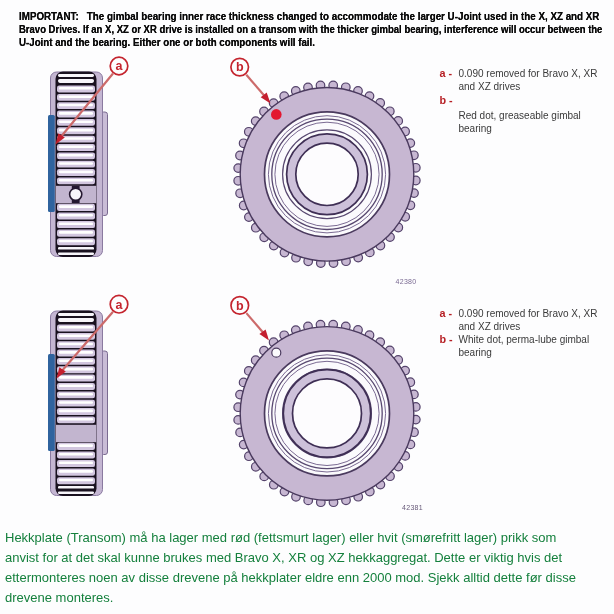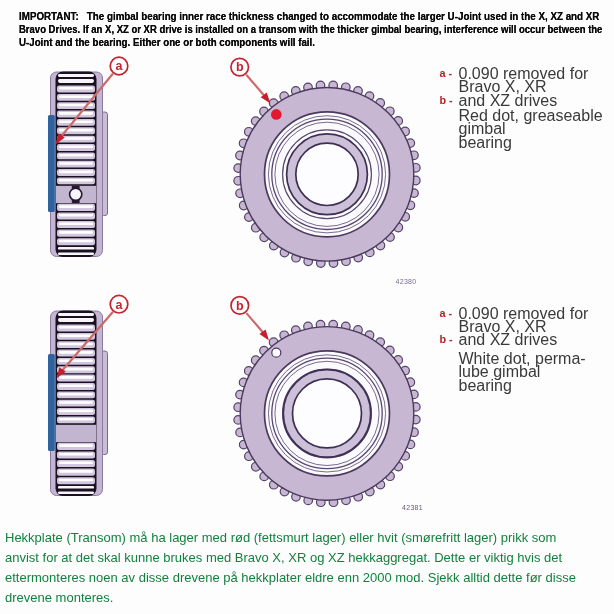--- a/index.html
+++ b/index.html
@@ -1,20 +1,20 @@
 <!DOCTYPE html>
 <html><head><meta charset="utf-8">
 <style>
 html,body{margin:0;padding:0;width:614px;height:614px;background:#fdfdfe;overflow:hidden}
 *{box-sizing:border-box}
 body{font-family:"Liberation Sans",sans-serif;position:relative}
 .abs{position:absolute}
 #p1{left:18.5px;top:10.1px;width:610px;font-size:11.1px;line-height:13px;font-weight:bold;color:#0a0a0a;text-shadow:0 0 0.55px #0a0a0a}
 #p1 .ln{display:inline-block;white-space:nowrap;transform-origin:0 50%}
-.leg{font-size:16px;line-height:13.3px;color:#3a3a3a}
+.leg{font-size:10px;line-height:13.3px;color:#3a3a3a}
 .lk{position:absolute;left:439.5px;font-weight:bold;color:#b61f24;font-size:10.8px}
 .lt{position:absolute;left:458.5px;width:152px}
 .num{font-size:7px;letter-spacing:0.3px}
 #p2{left:5px;top:527.5px;width:606px;font-size:13px;line-height:20.1px;color:#15803d}
 </style></head>
 <body>
 <svg width="614" height="614" viewBox="0 0 614 614" style="position:absolute;left:0;top:0;filter:blur(0.35px)">
 <rect x="101" y="112" width="6.5" height="103.5" rx="2.5" fill="#c9bcd6" stroke="#7a6a90" stroke-width="1"></rect>
 <rect x="50.5" y="72" width="52" height="184.5" rx="6" fill="#c4b6d2" stroke="#8a7aa0" stroke-width="1"></rect>
 <rect x="48" y="115" width="6.8" height="97" rx="1.5" fill="#2f639e"></rect>
@@ -230,17 +230,17 @@
 <div class="abs" id="p1"><span class="ln" style="transform:scaleX(0.8827)">IMPORTANT:&nbsp;&nbsp; The gimbal bearing inner race thickness changed to accommodate the larger U-Joint used in the X, XZ and XR</span><br><span class="ln" style="transform:scaleX(0.8564)">Bravo Drives. If an X, XZ or XR drive is installed on a transom with the thicker gimbal bearing, interference will occur between the</span><br><span class="ln" style="transform:scaleX(0.8763)">U-Joint and the bearing. Either one or both components will fail.</span></div>
 
 <div class="abs leg lk" style="top:67.2px">a -</div>
 <div class="abs leg lt" style="top:67.2px">0.090 removed for Bravo X, XR<br>and XZ drives</div>
 <div class="abs leg lk" style="top:93.8px">b -</div>
 <div class="abs leg lt" style="top:109px">Red dot, greaseable gimbal<br>bearing</div>
 
 <div class="abs leg lk" style="top:306.5px">a -</div>
 <div class="abs leg lt" style="top:306.5px">0.090 removed for Bravo X, XR<br>and XZ drives</div>
 <div class="abs leg lk" style="top:333px">b -</div>
-<div class="abs leg lt" style="top:352px">White dot, perma-lube gimbal<br>bearing</div>
+<div class="abs leg lt" style="top:333px">White dot, perma-lube gimbal<br>bearing</div>
 
 <div class="abs num" style="left:395.5px;top:277.5px;color:#7a6a92">42380</div>
 <div class="abs num" style="left:402px;top:503.5px;color:#665878">42381</div>
 
 <div class="abs" id="p2">Hekkplate (Transom) må ha lager med rød (fettsmurt lager) eller hvit (smørefritt lager) prikk som<br>anvist for at det skal kunne brukes med Bravo X, XR og XZ hekkaggregat. Dette er viktig hvis det<br>ettermonteres noen av disse drevene på hekkplater eldre enn 2000 mod. Sjekk alltid dette før disse<br>drevene monteres.</div>
 </body></html>

